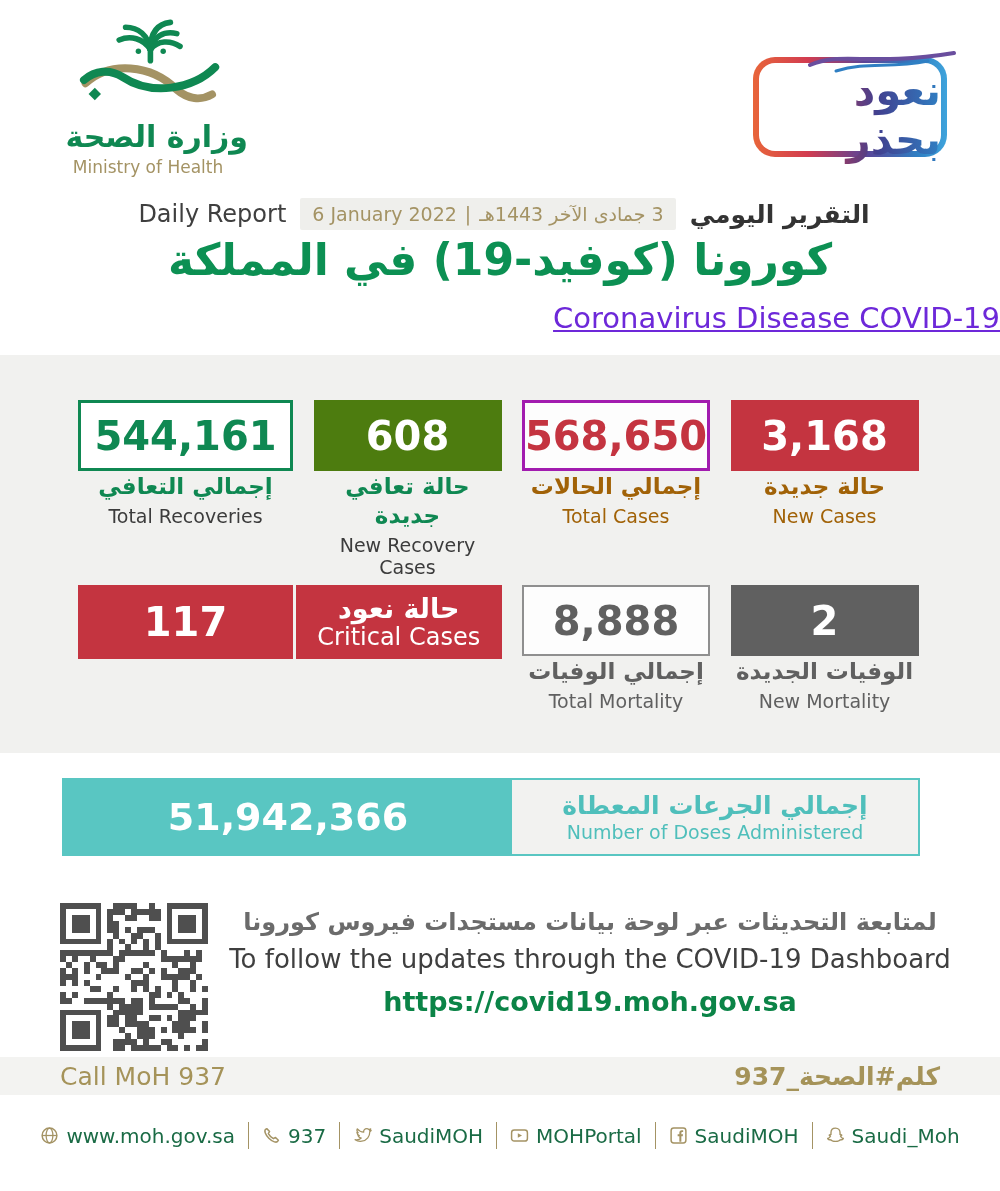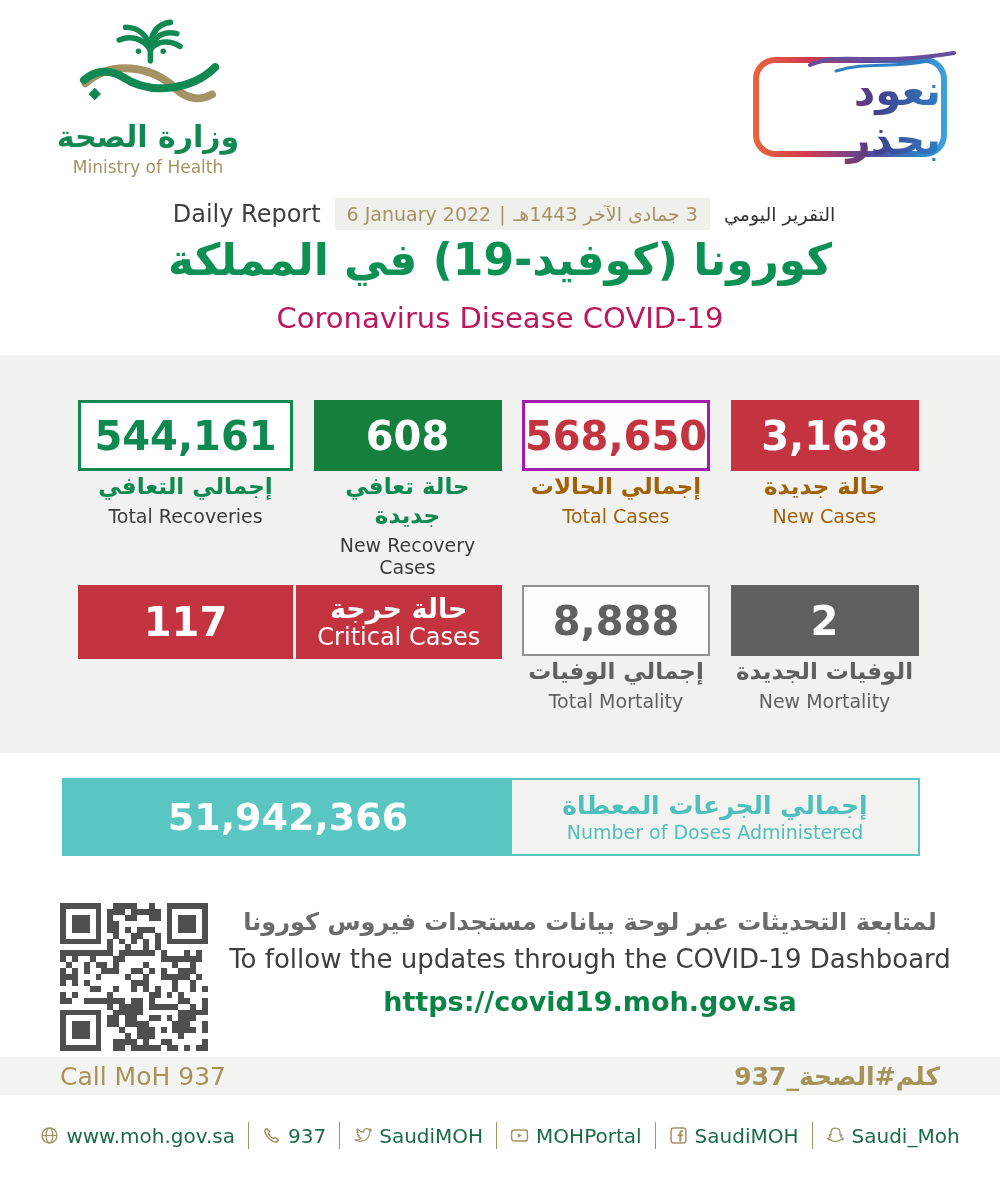--- a/index.html
+++ b/index.html
@@ -2,57 +2,57 @@
 <html><head>
 <meta charset="utf-8">
 <style>
   * { margin:0; padding:0; box-sizing:border-box; }
   body { background:#fff; font-family:"DejaVu Sans","Liberation Sans",sans-serif; }
   #page { position:relative; width:1000px; height:1191px; background:#ffffff; overflow:hidden; }
 
   
   .logo { position:absolute; left:48px; top:16px; width:200px; text-align:center; }
   .logo svg { width:160px; height:104px; display:block; margin:0 auto; }
-  .logo-ar { color:#0f8852; font-size:30px; font-weight:bold; direction:rtl; line-height:1.15; }
+  .logo-ar { color:#0f8852; font-size:30px; font-weight:bold; direction:rtl; line-height:1.15;text-align:right; }
   .logo-en { color:#a49364; font-size:17px; margin-top:2px; }
 
   
   .badge { position:absolute; left:753px; top:57px; width:194px; height:100px; }
   .badge-border { position:absolute; inset:0; border-radius:22px;
     background:linear-gradient(90deg,#e8653a 0%,#d23c50 28%,#5a4497 58%,#2f7fc3 85%,#3fa4dc 100%); }
   .badge-inner { position:absolute; inset:6px; border-radius:16px; background:#ffffff;
     display:flex; align-items:center; justify-content:center; }
   .badge-text { font-size:42px; font-weight:bold; direction:rtl;
     background:linear-gradient(90deg,#e8653a 0%,#c9384e 30%,#41408f 65%,#2f7fc3 100%);
     -webkit-background-clip:text; background-clip:text; color:transparent;margin-top:16px; -webkit-text-fill-color:transparent; }
   .badge-swoosh { position:absolute; top:-10px; left:55px; width:150px; height:26px; }
 
   
   .report-row { position:absolute; top:198px; left:4px; width:100%; display:flex;
     justify-content:center; align-items:center; gap:14px; }
   .daily-en { color:#3f3f3f; font-size:24px; }
   .date-box { background:#efefec; color:#a49364; font-size:19px; padding:5px 12px; border-radius:2px;
     display:flex; align-items:center; gap:8px; }
-  .daily-ar { color:#333333; font-size:19px; font-weight:normal; direction:rtl; }
+  .daily-ar { color:#333333; font-size:25px; font-weight:bold; direction:rtl; }
 
   .title-ar { position:absolute; top:234px; left:0; width:100%; text-align:center;
     color:#0c9053; font-size:44px; font-weight:bold; direction:rtl; }
-  .title-en { position:absolute; top:301px; left:0; width:100%; text-align:center;
-    color:#be185d; font-size:29px; }
+  .title-en { position:absolute; top:301px; left:0; width:100%; text-align:right;
+    color:#6d28d9; font-size:29px;text-decoration:underline; }
 
   
   .stats { position:absolute; top:355px; left:0; width:1000px; height:398px; background:#f1f1ef; }
   .row1 { position:absolute; left:78px; top:45px; width:838px; display:grid;
     grid-template-columns:215px 188px 188px 188px; column-gap:20.5px; }
   .row2 { position:absolute; left:78px; top:230px; width:838px; display:grid;
     grid-template-columns:215px 188px 188px 188px; column-gap:20.5px; }
   .num-box { height:71px; display:flex; align-items:center; justify-content:center;
     font-size:40px; font-weight:bold; }
   .outline-green { background:#ffffff; border:3px solid #0f8852; color:#0f8852; }
-  .fill-green   { background:#15803d; color:#ffffff; }
+  .fill-green   { background:#4d7c0f; color:#ffffff; }
   .outline-red  { background:#fdfdfd; border:3px solid #a21caf; color:#c43440; }
   .fill-red     { background:#c43440; color:#ffffff; }
   .outline-gray { background:#fdfdfd; border:2px solid #8f8f8f; color:#606060; }
   .fill-gray    { background:#606060; color:#ffffff; }
   .card-labels { text-align:center; margin-top:1px; }
   .lbl-ar { font-size:23px; font-weight:bold; direction:rtl; line-height:1.25; }
   .lbl-en { font-size:19px; margin-top:4px; }
   .green-t { color:#0f8852; } .red-t { color:#a16207; } .gray-t { color:#606060; } .dark-t { color:#3c3c3c; }
   .critical { grid-column:1 / span 2; display:flex; height:74px; }
   .crit-num { width:215px; background:#c43440; color:#fff; display:flex; align-items:center;
@@ -173,21 +173,21 @@
           <div class="lbl-en red-t">New Cases</div>
         </div>
       </div>
     </div>
 
     <div class="row2">
       <div class="critical">
         <div class="crit-num">117</div>
         <div class="crit-sep"></div>
         <div class="crit-labels">
-          <div class="crit-ar" dir="rtl">حالة حرجة</div>
+          <div class="crit-ar" dir="rtl">حالة نعود</div>
           <div class="crit-en">Critical Cases</div>
         </div>
       </div>
       <div>
         <div class="num-box outline-gray">8,888</div>
         <div class="card-labels">
           <div class="lbl-ar gray-t" dir="rtl">إجمالي الوفيات</div>
           <div class="lbl-en gray-t">Total Mortality</div>
         </div>
       </div>

